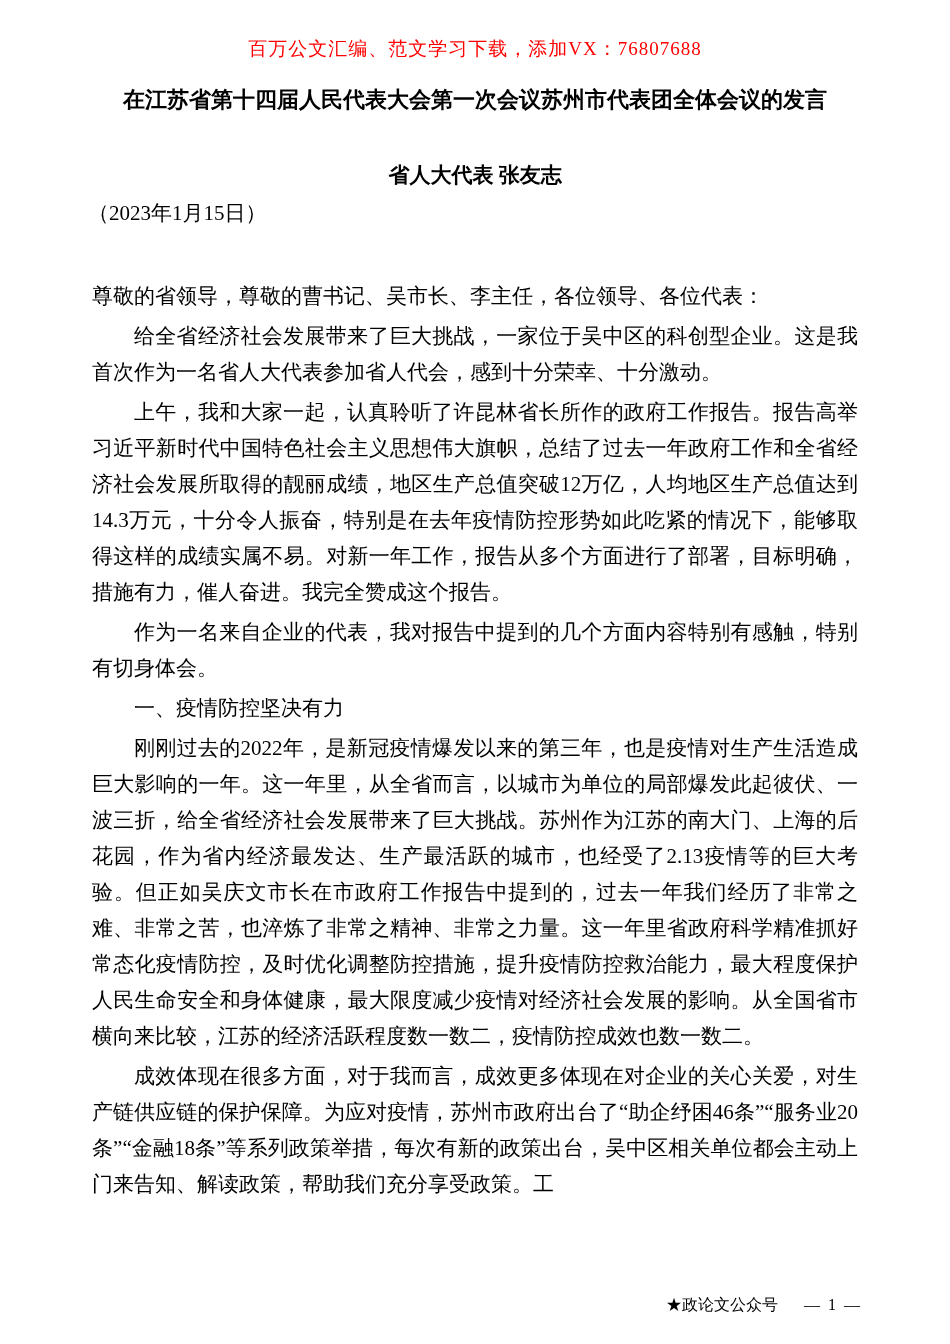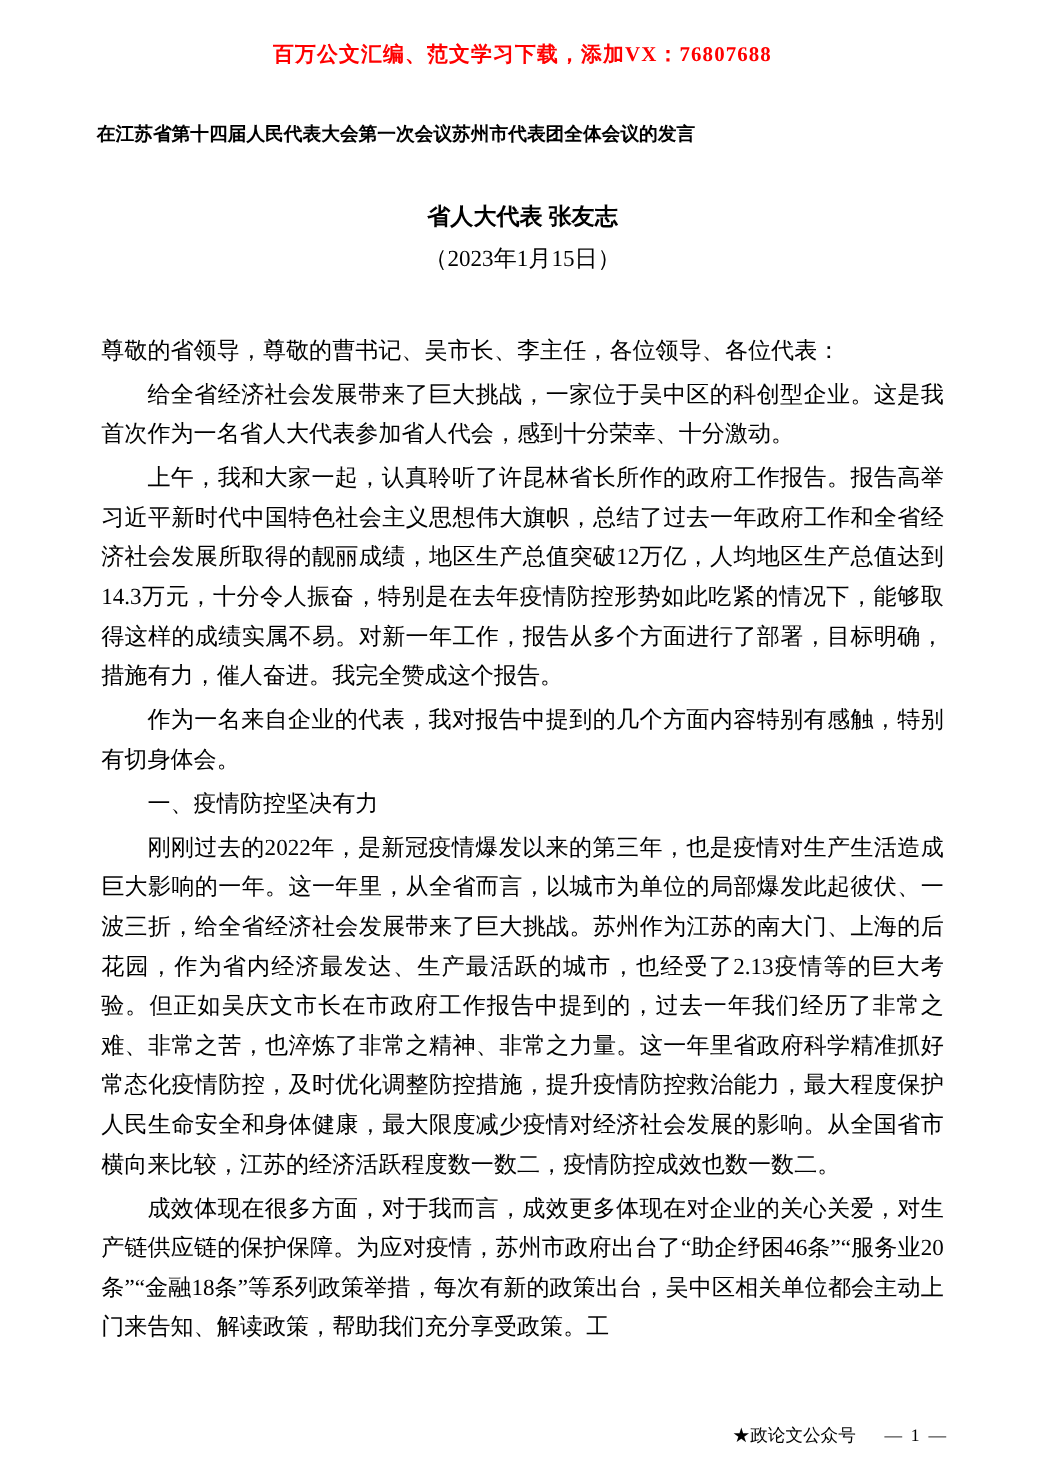--- a/index.html
+++ b/index.html
@@ -18,38 +18,38 @@
   .page {
     box-sizing: border-box;
     width: 950px;
     height: 1344px;
     padding: 36px 88px 0 88px;
     position: relative;
   }
   .header-notice {
     text-align: center;
     font-size: 19px;
-    font-weight: bold;
+    font-weight: normal;
     letter-spacing: 1px;
-    margin-bottom: 41px;
+    margin-bottom: 19px;
   }
   .doc-title {
-    font-size: 17px;
+    text-align: center;
+    font-size: 22px;
     font-weight: bold;
     line-height: 38px;
   }
   .doc-author {
     text-align: center;
     font-size: 21px;
     font-weight: bold;
     line-height: 38px;
     margin-top: 37px;
   }
   .doc-date {
-    text-align: center;
     font-size: 21px;
     line-height: 38px;
     margin-bottom: 46px;
   }
   .doc-body {
     font-size: 21px;
     line-height: 36px;
     text-align: justify;
     text-justify: inter-ideograph;
   }

